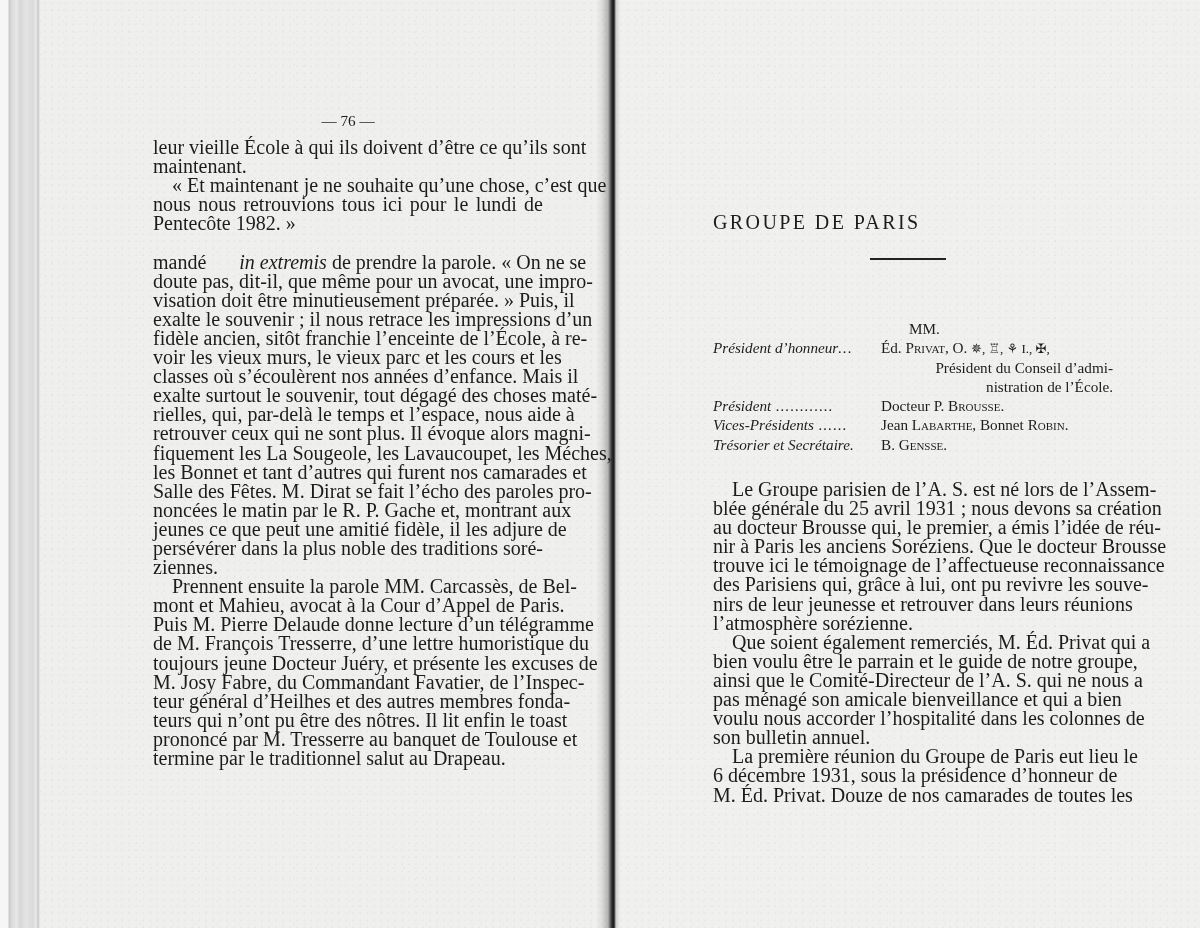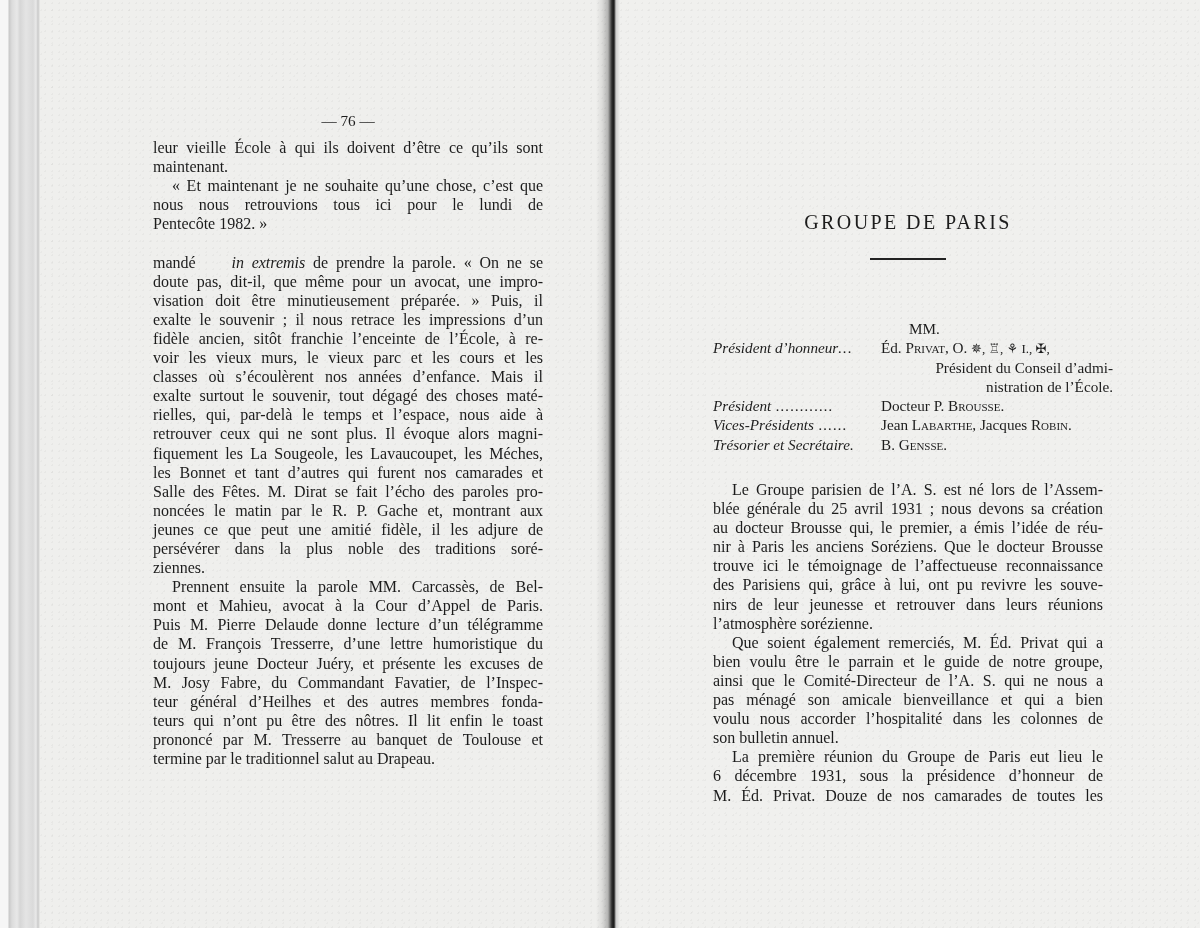--- a/index.html
+++ b/index.html
@@ -22,33 +22,33 @@
   .page-left { left: 0; width: 612px; }
   .page-right { left: 618px; width: 582px; background-color: #f0f0ee; }
   .left-edges {
     position: absolute; left: 0; top: 0; width: 40px; height: 928px;
     background: linear-gradient(to right, #f6f6f6 0px, #f6f6f6 8px, #c8c8c8 9px, #dcdcdc 12px, #e8e8e8 17px, #d6d6d6 20px, #e4e4e4 26px, #dadada 33px, #e9e9e9 36px, #c9c9c9 38px, #ededeb 40px);
   }
   .gutter {
     position: absolute; left: 596px; top: 0; width: 24px; height: 928px;
     background: linear-gradient(to right, rgba(0,0,0,0) 0px, rgba(0,0,0,0.08) 6px, rgba(0,0,0,0.25) 12px, #2a2a2a 16px, #1a1a1a 18px, #cfcfcf 20px, #efefed 24px);
   }
-  .col { position: absolute; font-size: 16px; line-height: 19.1px; }
+  .col { position: absolute; font-size: 20px; line-height: 19.1px; }
   .col-left { left: 153px; top: 138px; width: 390px; }
   .col-right { left: 713px; top: 480px; width: 390px; }
   .folio {
     position: absolute; left: 153px; top: 112px; width: 390px;
     text-align: center; font-size: 15.2px;
   }
   .line { display: block; text-align: justify; text-align-last: justify; white-space: nowrap; }
   .line.last { text-align-last: left; }
   .line.ind { padding-left: 19px; }
   em { font-style: italic; margin-left: 28px; }
   .title {
-    position: absolute; left: 713px; top: 198px; width: 390px; text-align: center;
+    position: absolute; left: 713px; top: 198px; width: 390px; 
     font-size: 20px; letter-spacing: 2.4px; font-weight: normal;
   }
   .rule {
     position: absolute; left: 870px; top: 258px; width: 76px; height: 2px; background: #222;
   }
   .officers { position: absolute; left: 713px; top: 319px; width: 400px; font-size: 15.2px; line-height: 19.1px; }
   .mm { padding-left: 196px; }
   .row { display: flex; }
   .role { width: 168px; font-style: italic; white-space: nowrap; overflow: hidden; }
   .role .dots { letter-spacing: 1px; }
@@ -115,21 +115,21 @@
         <span class="cont">Président du Conseil d’admi-</span>
         <span class="cont">nistration de l’École.</span>
       </div>
     </div>
     <div class="row">
       <div class="role"><span>Président</span><span class="dots"> ............</span></div>
       <div class="who"><span>Docteur P. </span><span class="sc">Brousse</span><span>.</span></div>
     </div>
     <div class="row">
       <div class="role"><span>Vices-Présidents</span><span class="dots"> ......</span></div>
-      <div class="who"><span>Jean </span><span class="sc">Labarthe</span><span>, Jacques </span><span class="sc">Robin</span><span>.</span></div>
+      <div class="who"><span>Jean </span><span class="sc">Labarthe</span><span>, Bonnet </span><span class="sc">Robin</span><span>.</span></div>
     </div>
     <div class="row">
       <div class="role"><span>Trésorier et Secrétaire</span><span class="dots">.</span></div>
       <div class="who"><span>B. </span><span class="sc">Gensse</span><span>.</span></div>
     </div>
   </div>
 
   <div class="col col-right" id="right-col">
       <span class="line ind">Le Groupe parisien de l’A. S. est né lors de l’Assem-</span>
       <span class="line">blée générale du 25 avril 1931 ; nous devons sa création</span>

